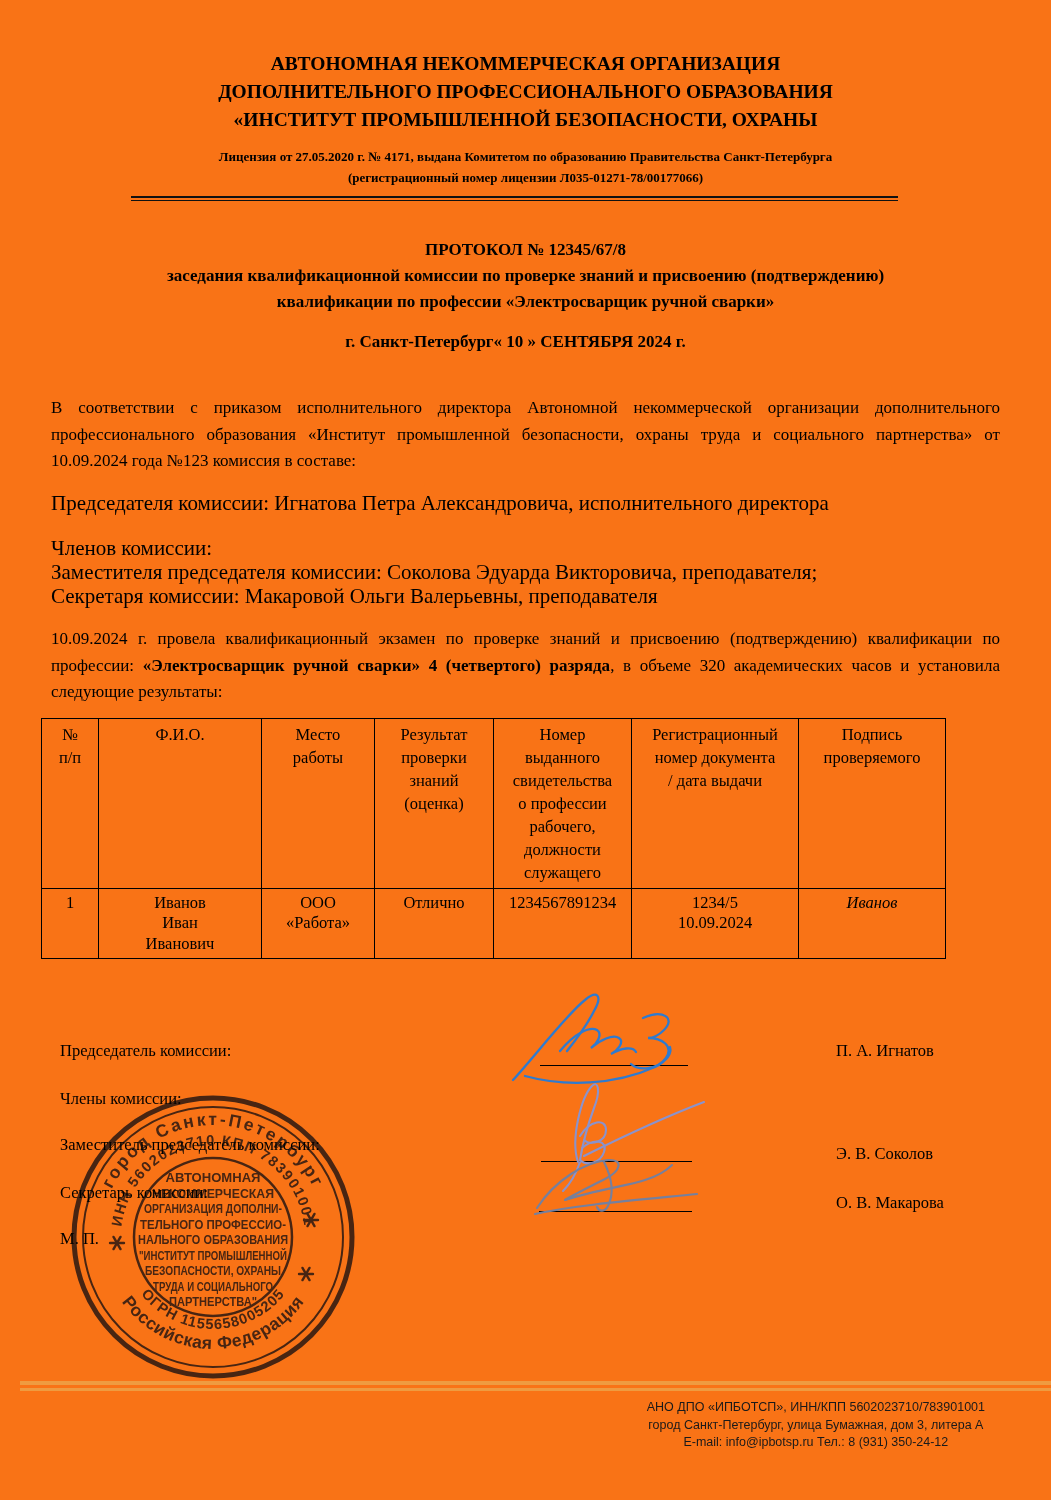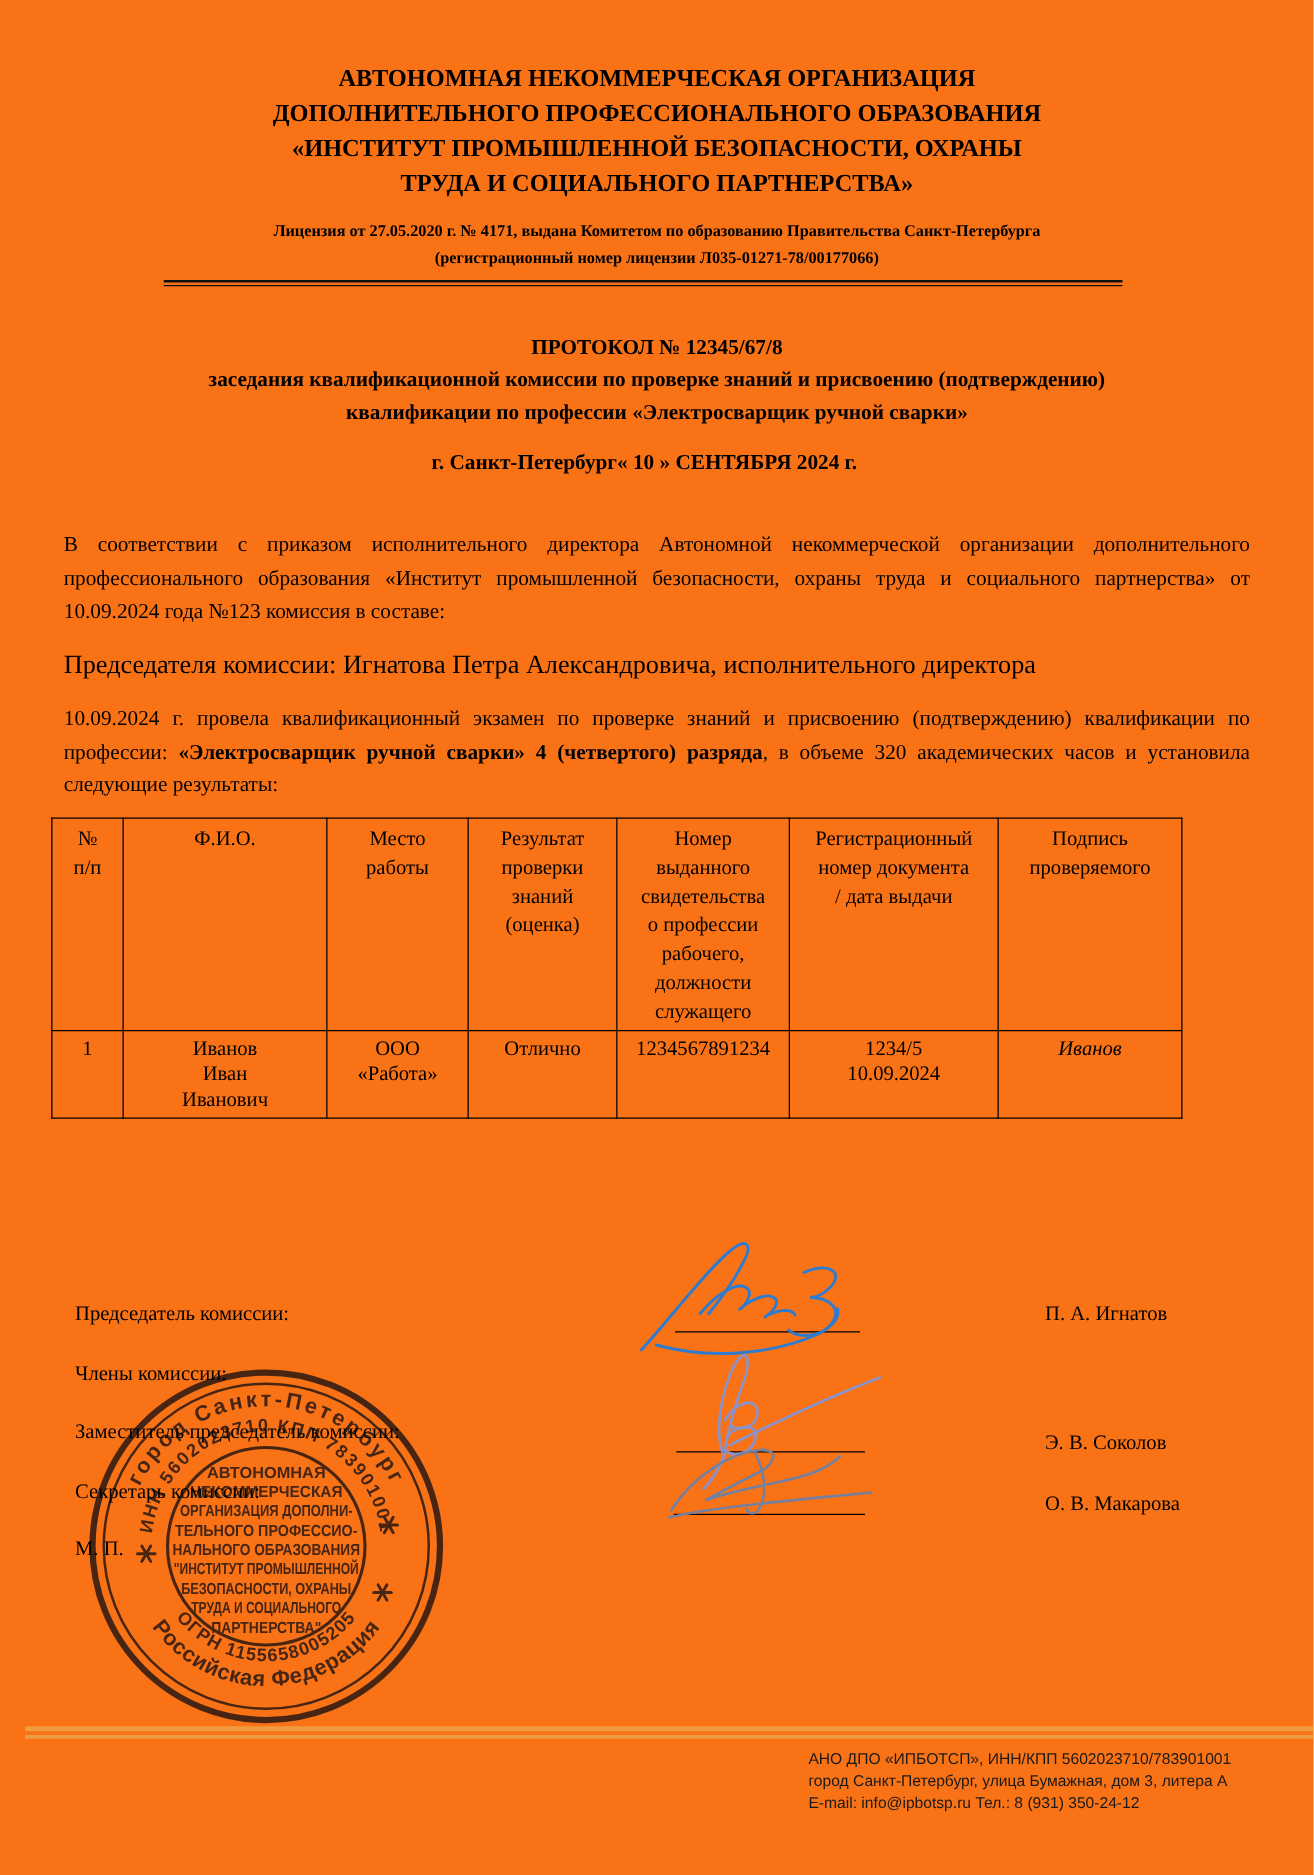--- a/index.html
+++ b/index.html
@@ -43,51 +43,55 @@
   
   .sig-label{position:absolute;left:60px;font-size:16.5px;line-height:22px;}
   .sig-name{position:absolute;left:836px;font-size:16.5px;line-height:22px;}
   .sig-line{position:absolute;height:0;border-bottom:1.6px solid #000;}
   .sig-svg{position:absolute;pointer-events:none;}
   
   .stamp{position:absolute;left:64px;top:1088px;width:298px;height:298px;mix-blend-mode:multiply;opacity:.93;}
   .stamp text{font-family:"Liberation Sans", sans-serif;font-weight:bold;}
   
   .footer-rule{position:absolute;left:20px;right:0;top:1381px;height:3px;border-top:4px solid var(--accent,#ef9b40);border-bottom:3px solid var(--accent,#ef9b40);}
-  .footer-text{position:absolute;right:66px;top:1399px;text-align:left;font-family:"Liberation Sans", sans-serif;font-size:12.5px;line-height:17.5px;color:#1a1a1a;}
+  .footer-text{position:absolute;right:66px;top:1399px;text-align:center;font-family:"Liberation Sans", sans-serif;font-size:12.5px;line-height:17.5px;color:#1a1a1a;}
 </style>
 </head>
 <body>
 
 <div class="page">
 
   <div class="org-name">
     <div>АВТОНОМНАЯ НЕКОММЕРЧЕСКАЯ ОРГАНИЗАЦИЯ</div>
     <div>ДОПОЛНИТЕЛЬНОГО ПРОФЕССИОНАЛЬНОГО ОБРАЗОВАНИЯ</div>
     <div>«ИНСТИТУТ ПРОМЫШЛЕННОЙ БЕЗОПАСНОСТИ, ОХРАНЫ</div>
-    <div>ТРУДА И СОЦИАЛЬНОГО ПАРТНЕРСТВА»</div>
   </div>
   <div class="license">
     <div>Лицензия от 27.05.2020 г. № 4171, выдана Комитетом по образованию Правительства Санкт-Петербурга</div>
     <div>(регистрационный номер лицензии Л035-01271-78/00177066)</div>
   </div>
   <div class="rule"></div>
 
   <div class="proto">
     <div>ПРОТОКОЛ № 12345/67/8</div>
     <div>заседания квалификационной комиссии по проверке знаний и присвоению (подтверждению)</div>
     <div>квалификации по профессии «Электросварщик ручной сварки»</div>
   </div>
   <div class="place-date">
     <span>г. Санкт-Петербург</span>
     <span>« 10 » СЕНТЯБРЯ 2024 г.</span>
   </div>
 
   <div class="para p1">В соответствии с приказом исполнительного директора Автономной некоммерческой организации дополнительного профессионального образования «Институт промышленной безопасности, охраны труда и социального партнерства» от 10.09.2024 года №123 комиссия в составе:</div>
   <div class="pline chair">Председателя комиссии: Игнатова Петра Александровича, исполнительного директора</div>
+  <div class="pline members">
+    <div>Членов комиссии:</div>
+    <div>Заместителя председателя комиссии: Соколова Эдуарда Викторовича, преподавателя;</div>
+    <div>Секретаря комиссии: Макаровой Ольги Валерьевны, преподавателя</div>
+  </div>
   <div class="para p3"><span>10.09.2024 г. провела квалификационный экзамен по проверке знаний и присвоению (подтверждению) квалификации по профессии: </span><span class="b">«Электросварщик ручной сварки» 4 (четвертого) разряда</span><span>, в объеме 320 академических часов и установила следующие результаты:</span></div>
 
   <table class="res">
     <colgroup>
       <col class="w1">
         <col class="w2">
         <col class="w3">
         <col class="w4">
         <col class="w5">
         <col class="w6">

